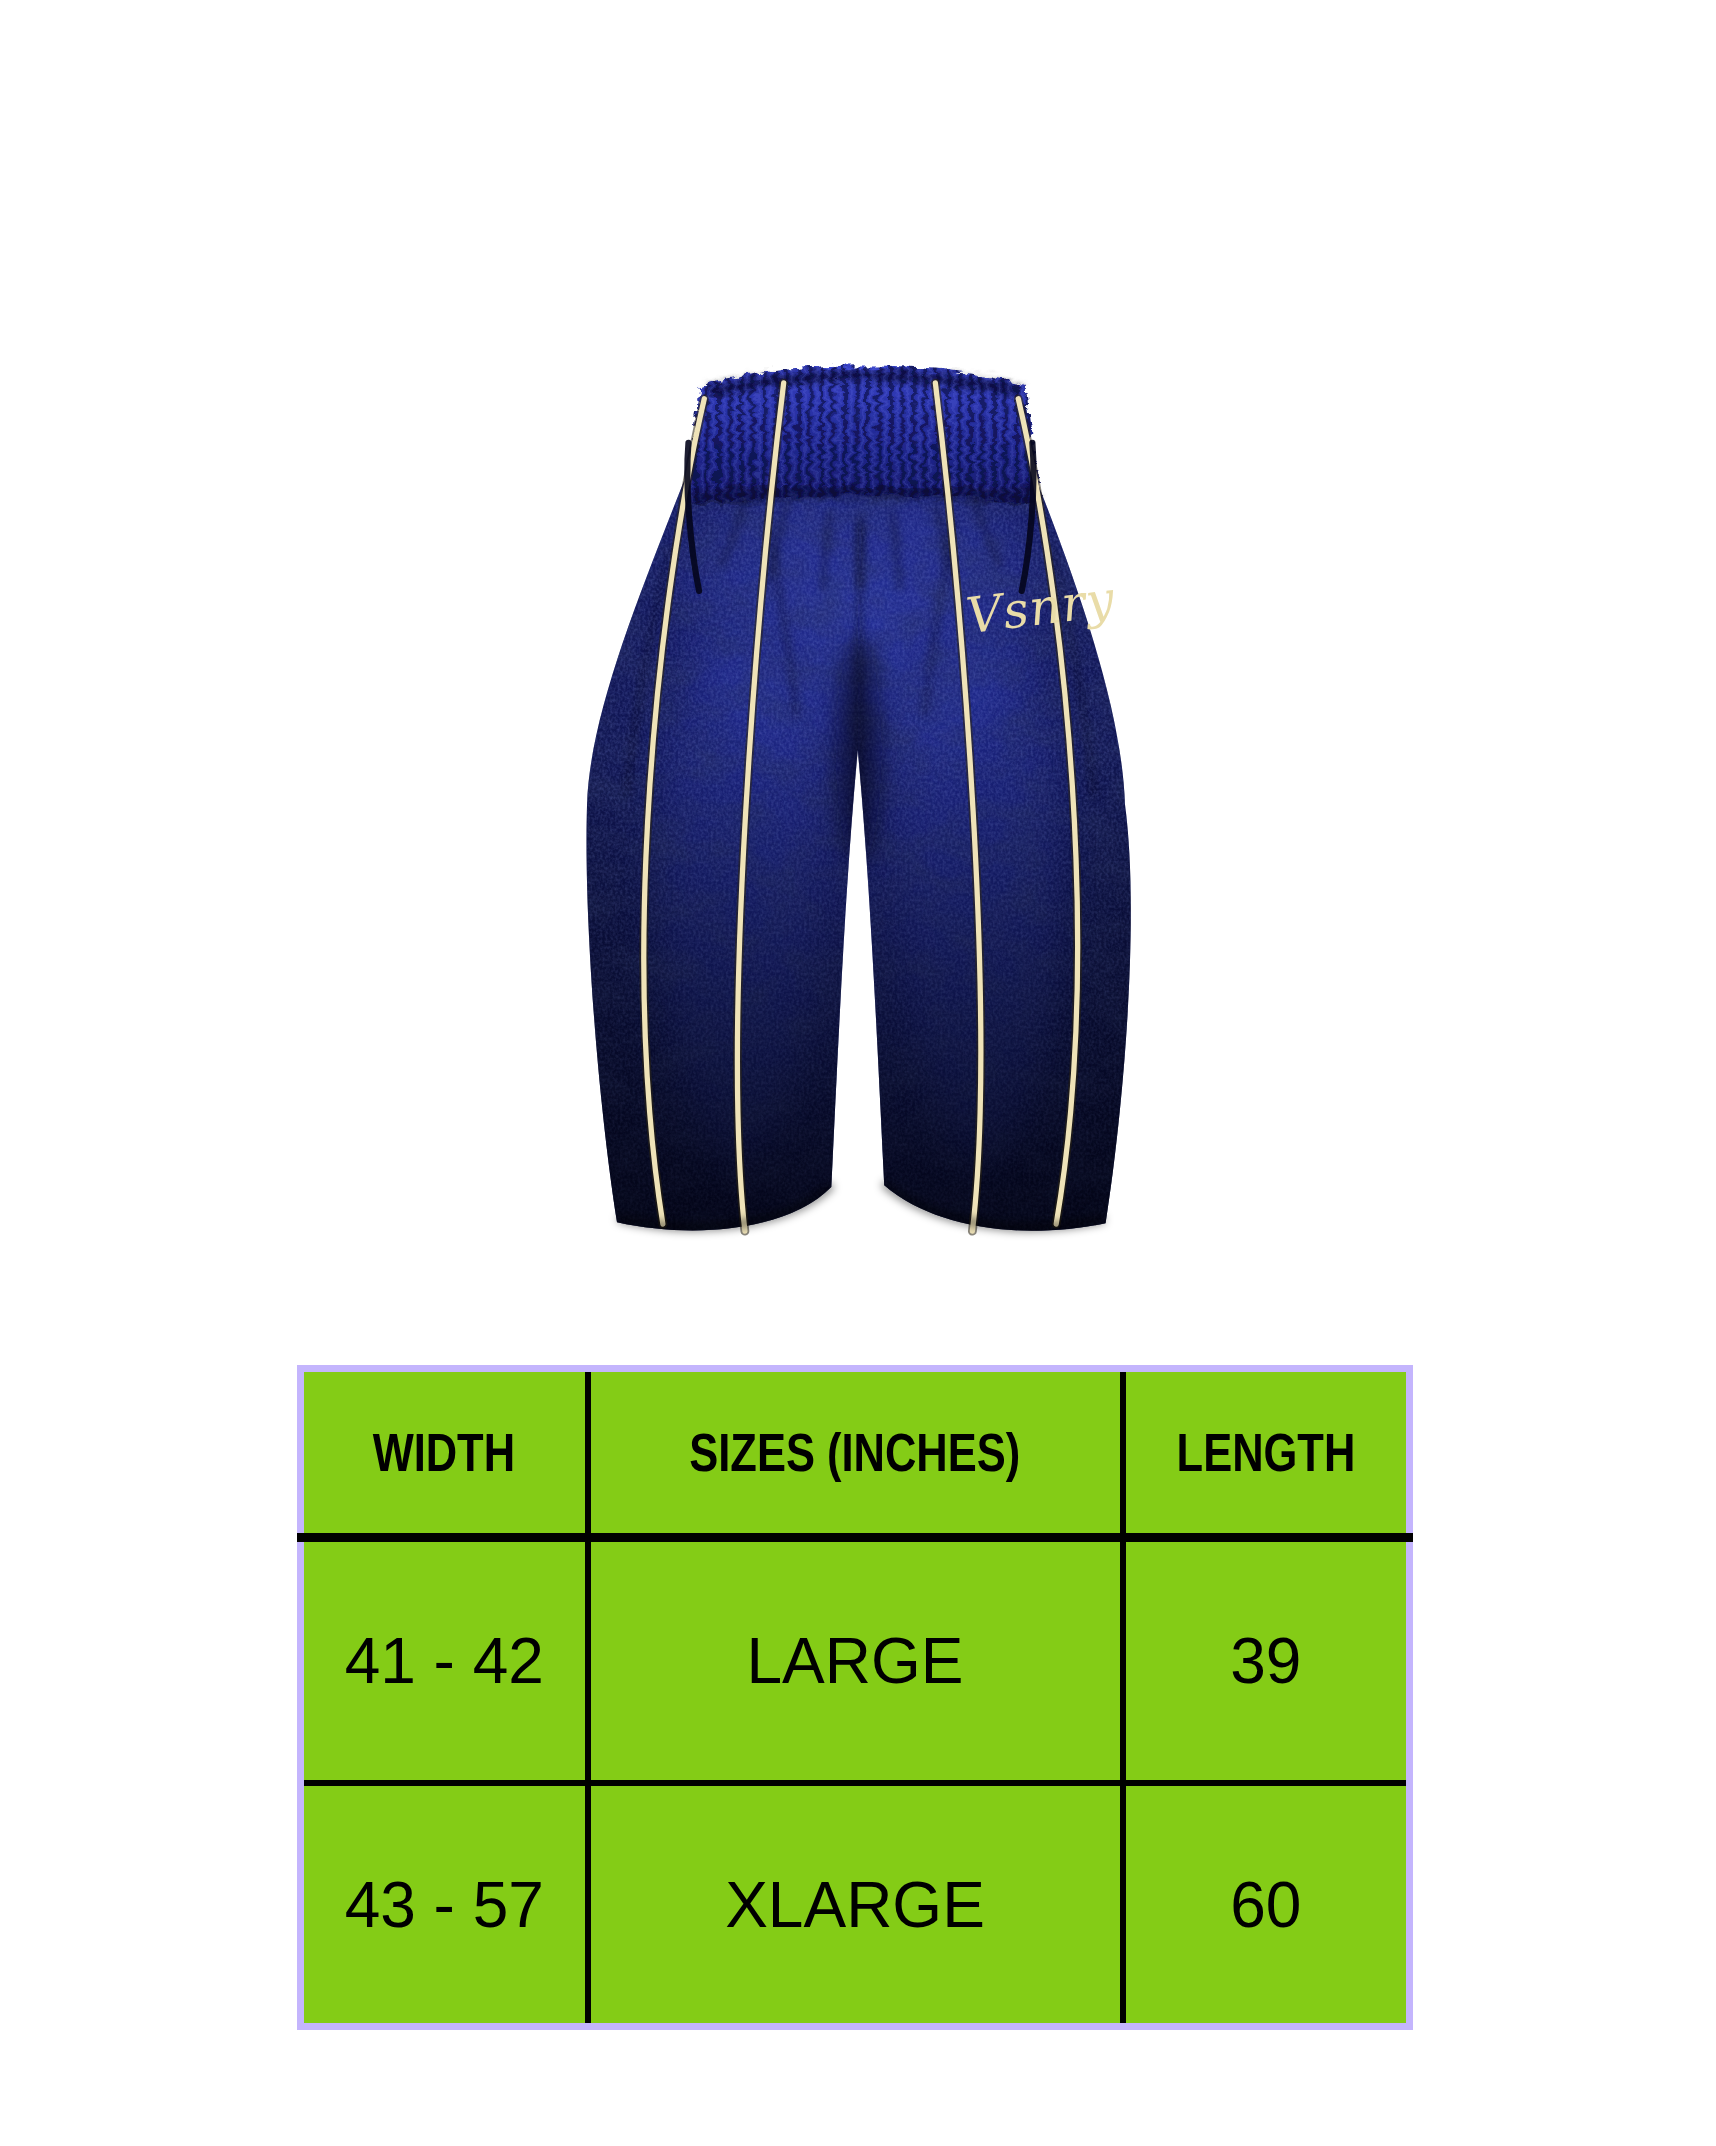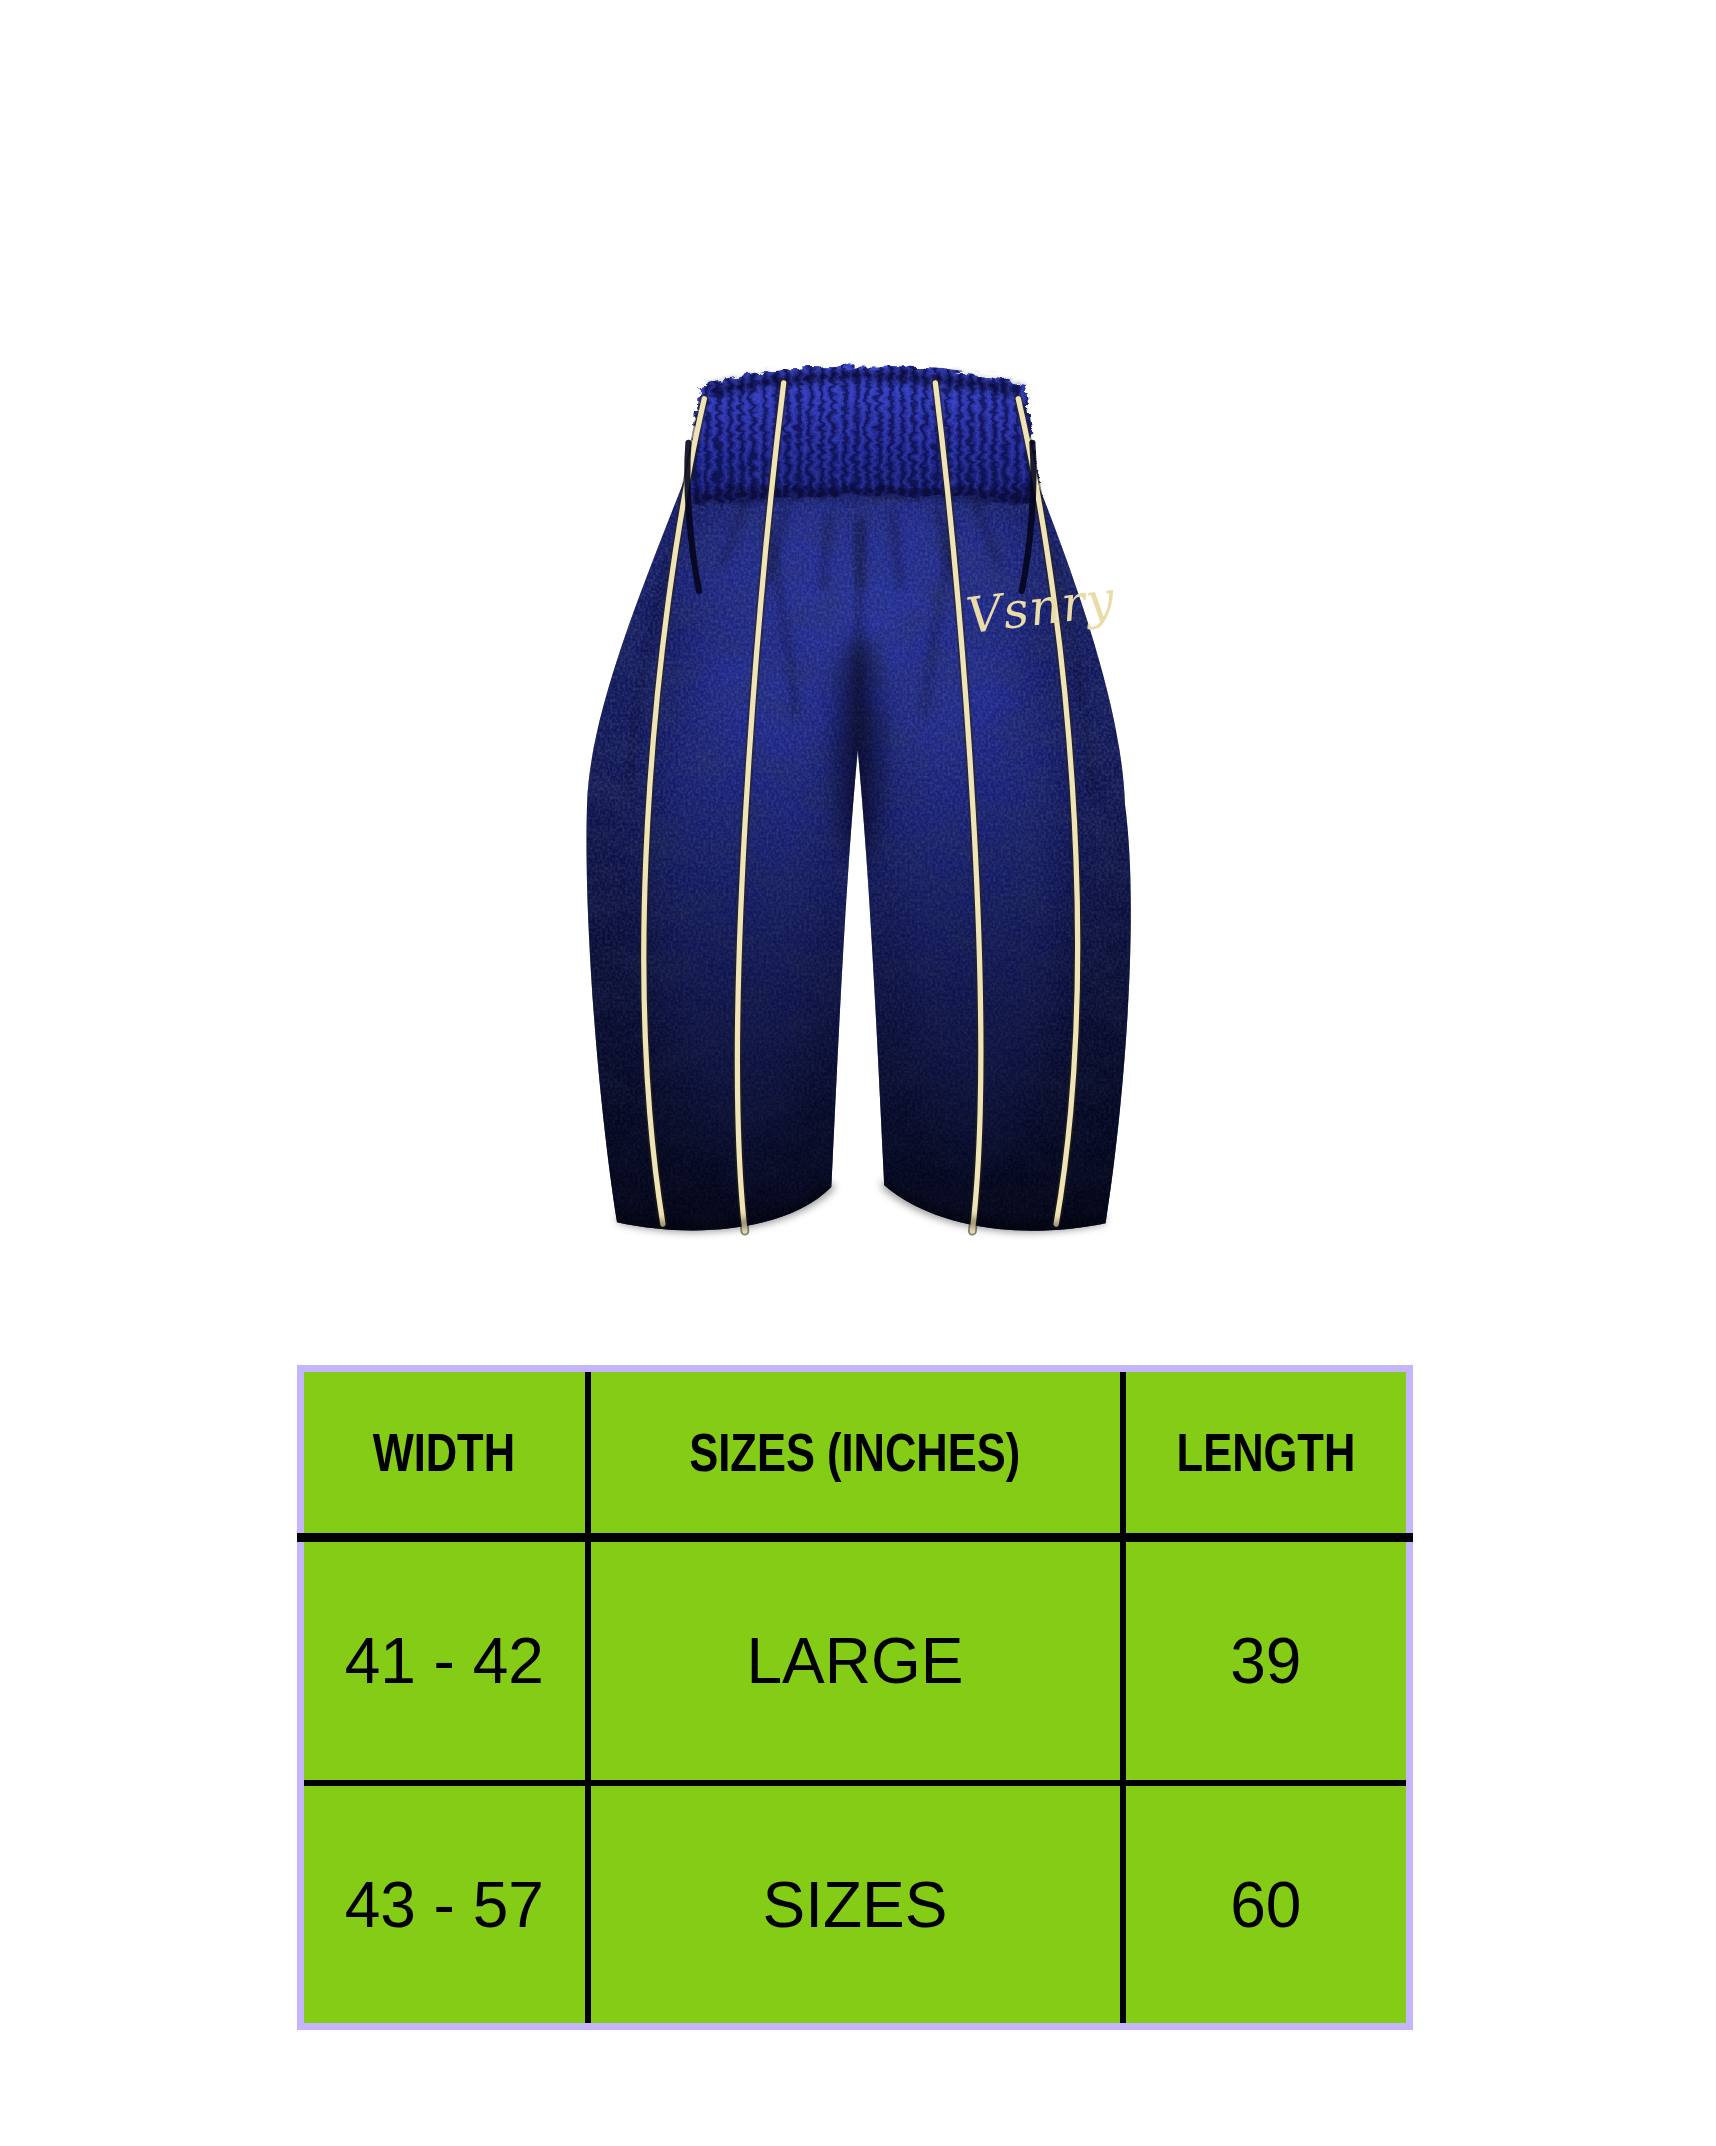--- a/index.html
+++ b/index.html
@@ -195,20 +195,20 @@
       </tr>
     </thead>
     <tbody>
       <tr>
         <td>41 - 42</td>
         <td>LARGE</td>
         <td>39</td>
       </tr>
       <tr>
         <td>43 - 57</td>
-        <td>SIZES</td>
+        <td>XLARGE</td>
         <td>60</td>
       </tr>
     </tbody>
   </table>
 
 </div>
 
 
 </body></html>

